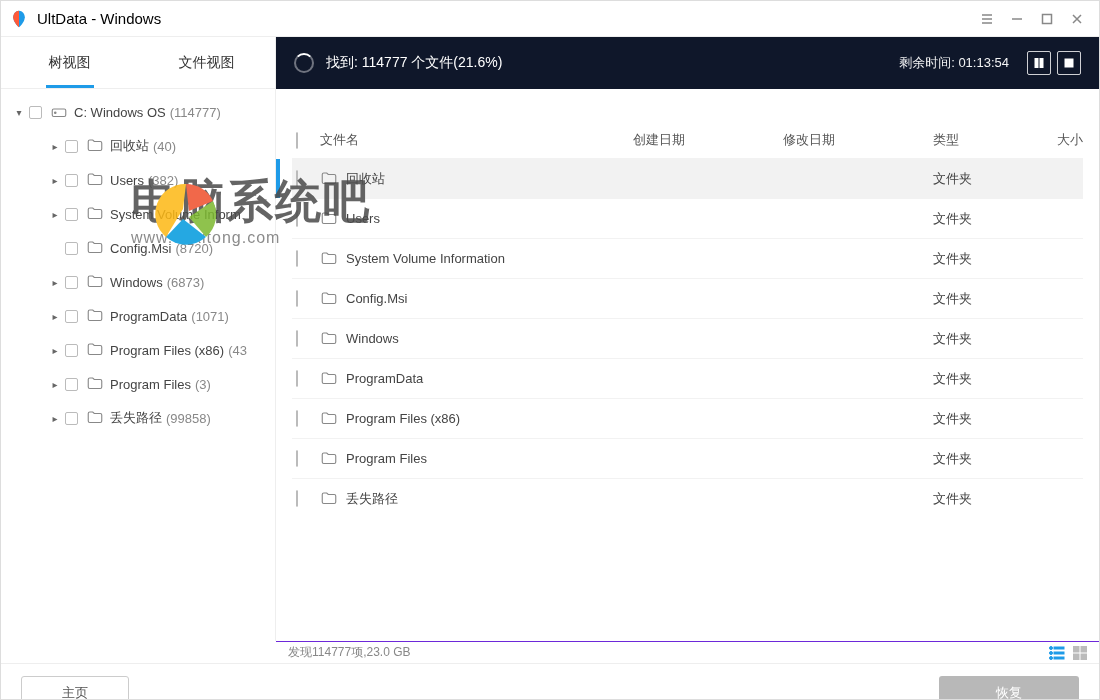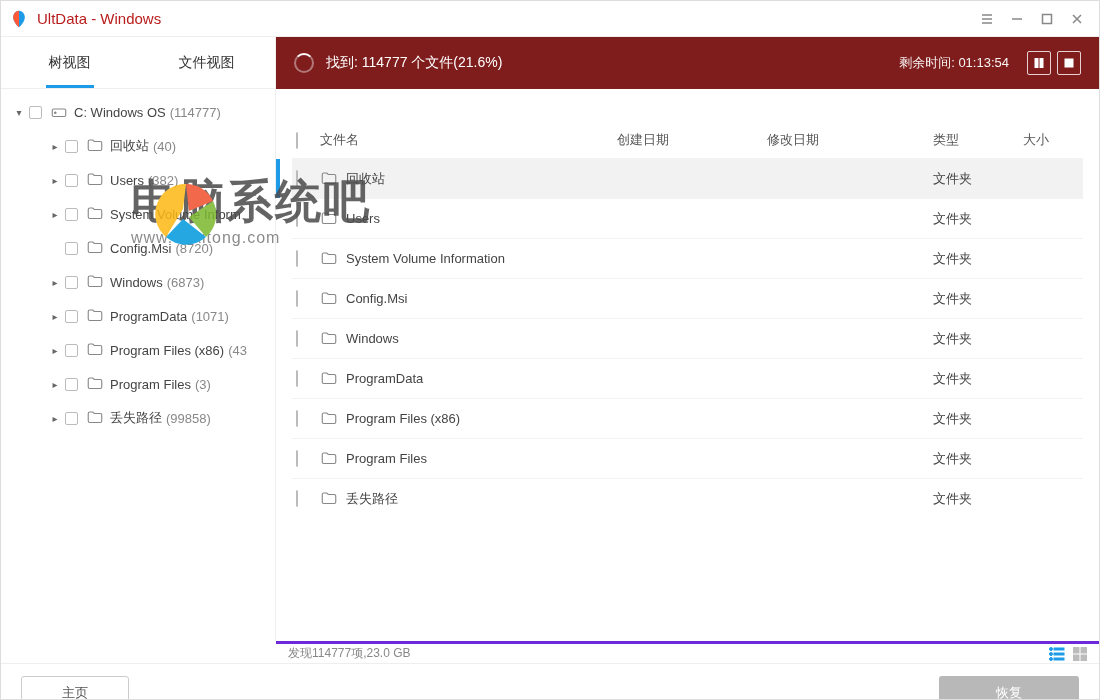--- a/index.html
+++ b/index.html
@@ -1,21 +1,21 @@
 <!DOCTYPE html>
 <html><head>
 <meta charset="utf-8">
 <style>
 * { margin: 0; padding: 0; box-sizing: border-box; font-family: "Microsoft YaHei", "Segoe UI", sans-serif; }
 body { width: 1100px; height: 700px; background: #fff; overflow: hidden; position: relative; border: 1px solid #ddd; }
 
 
 .titlebar { height: 36px; display: flex; align-items: center; padding: 0 8px; border-bottom: 1px solid #eee; }
 .logo { width: 20px; height: 20px; margin-right: 8px; }
-.title { color: #b91c1c; font-size: 15px; font-weight: 500; }
+.title { color: #000000; font-size: 15px; font-weight: 500; }
 .titlebar-spacer { flex: 1; }
 .win-controls { display: flex; gap: 2px; }
 .win-btn { width: 28px; height: 28px; display: flex; align-items: center; justify-content: center; color: #888; cursor: pointer; font-size: 14px; }
 .win-btn svg { stroke: #888; }
 
 
 .main { display: flex; height: 604px; }
 
 
 .sidebar { width: 275px; border-right: 1px solid #eee; display: flex; flex-direction: column; }
@@ -29,45 +29,45 @@
 .chev { width: 12px; display: inline-flex; justify-content: center; color: #666; font-size: 10px; margin-right: 4px; }
 .chev.empty { visibility: hidden; }
 .chk { width: 13px; height: 13px; border: 1px solid #bbb; border-radius: 2px; margin-right: 8px; flex-shrink: 0; }
 .ticon { width: 18px; height: 18px; margin-right: 6px; display: inline-flex; align-items: center; justify-content: center; color: #888; }
 .ticon svg { stroke: #888; fill: none; stroke-width: 1.5; }
 .tree-label { overflow: hidden; text-overflow: ellipsis; }
 .tree-count { color: #888; margin-left: 4px; }
 
 
 .content { flex: 1; display: flex; flex-direction: column; }
-.scanbar { height: 52px; background: #7f1d1d; color: #fff; display: flex; align-items: center; padding: 0 18px; font-size: 14px; }
+.scanbar { height: 52px; background: #0f172a; color: #fff; display: flex; align-items: center; padding: 0 18px; font-size: 14px; }
 .spinner { width: 20px; height: 20px; border: 2px solid rgba(255,255,255,0.4); border-top-color: #fff; border-radius: 50%; margin-right: 12px; animation: spin 1s linear infinite; }
 @keyframes spin { to { transform: rotate(360deg); } }
 .scan-spacer { flex: 1; }
 .scan-time { font-size: 13px; margin-right: 12px; opacity: 0.95; }
 .scan-btn { width: 24px; height: 24px; border: 1.5px solid rgba(255,255,255,0.8); border-radius: 2px; display: flex; align-items: center; justify-content: center; margin-left: 6px; cursor: pointer; }
 .scan-btn svg { stroke: #fff; fill: #fff; }
 
 .filelist { flex: 1; padding: 33px 16px 0 16px; overflow: auto; }
 .fl-header { display: flex; align-items: center; height: 36px; font-size: 13px; color: #555; padding-left: 4px; }
 .col-chk { width: 24px; }
 .col-name { flex: 1; display: flex; align-items: center; }
 .col-cdate { width: 150px; }
 .col-mdate { width: 150px; }
-.col-type { width: 90px; margin-left: 16px; }
-.col-size { width: 60px; }
+.col-type { width: 90px; }
+.col-size { width: 60px; text-align: right; }
 .fl-row { display: flex; align-items: center; height: 40px; font-size: 13px; color: #444; border-top: 1px solid #f2f2f2; padding-left: 4px; cursor: pointer; position: relative; }
 .fl-row.selected { background: #f2f2f2; }
 .fl-row.selected::before { content: ""; position: absolute; left: -16px; top: 0; bottom: 0; width: 4px; background: #1e9be8; }
 .fl-name { display: flex; align-items: center; gap: 8px; }
 .fl-folder-icon { width: 18px; height: 18px; }
 .fl-folder-icon svg { stroke: #888; fill: none; stroke-width: 1.5; }
 
 
-.statusbar { height: 22px; border-top: 3px solid #6d28d9; display: flex; align-items: center; padding: 0 12px; font-size: 12px; color: #888; margin-left: 275px; }
+.statusbar { height: 22px; border-top: 1px solid #6d28d9; display: flex; align-items: center; padding: 0 12px; font-size: 12px; color: #888; margin-left: 275px; }
 .statusbar-spacer { flex: 1; }
 .view-toggle { display: flex; gap: 8px; align-items: center; }
 .vt-btn { cursor: pointer; display: flex; }
 .vt-btn.active svg { stroke: #1e9be8; fill: #1e9be8; }
 .vt-btn svg { stroke: #bbb; fill: #bbb; }
 
 
 .footer { height: 58px; border-top: 1px solid #eee; display: flex; align-items: center; padding: 0 20px; }
 .btn { min-width: 108px; height: 34px; border: 1px solid #ccc; background: #fff; color: #555; font-size: 13px; border-radius: 3px; cursor: pointer; display: flex; align-items: center; justify-content: center; }
 .btn.primary { background: #b8b8b8; color: #fff; border: none; min-width: 140px; }

